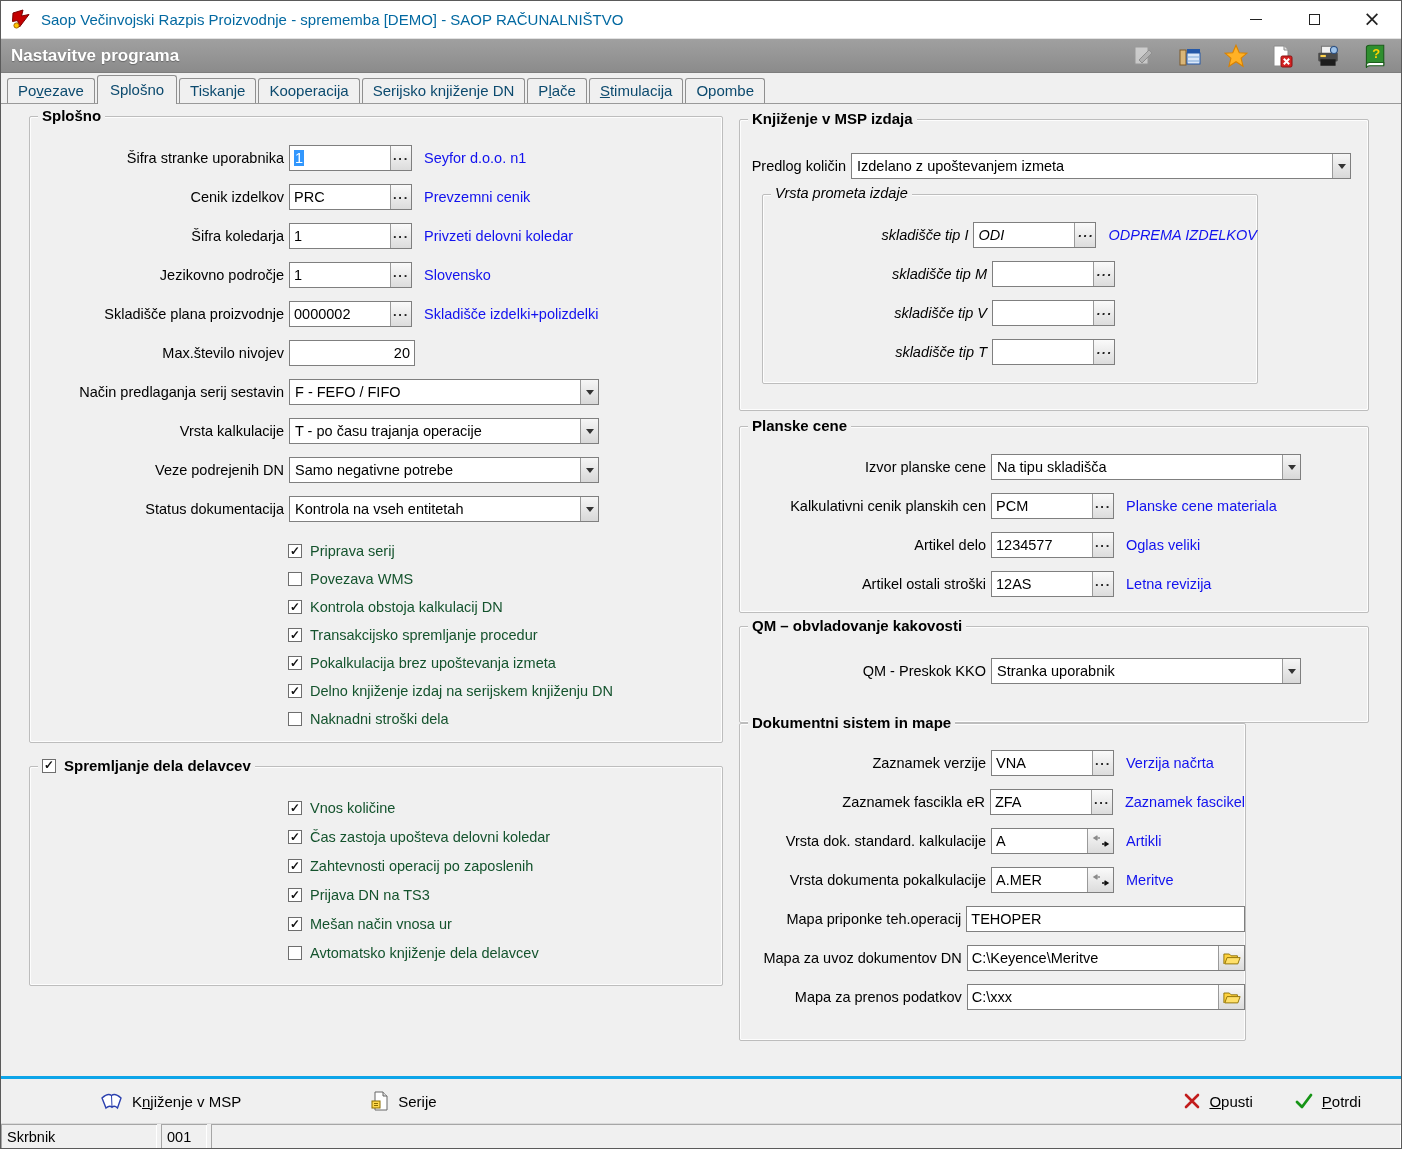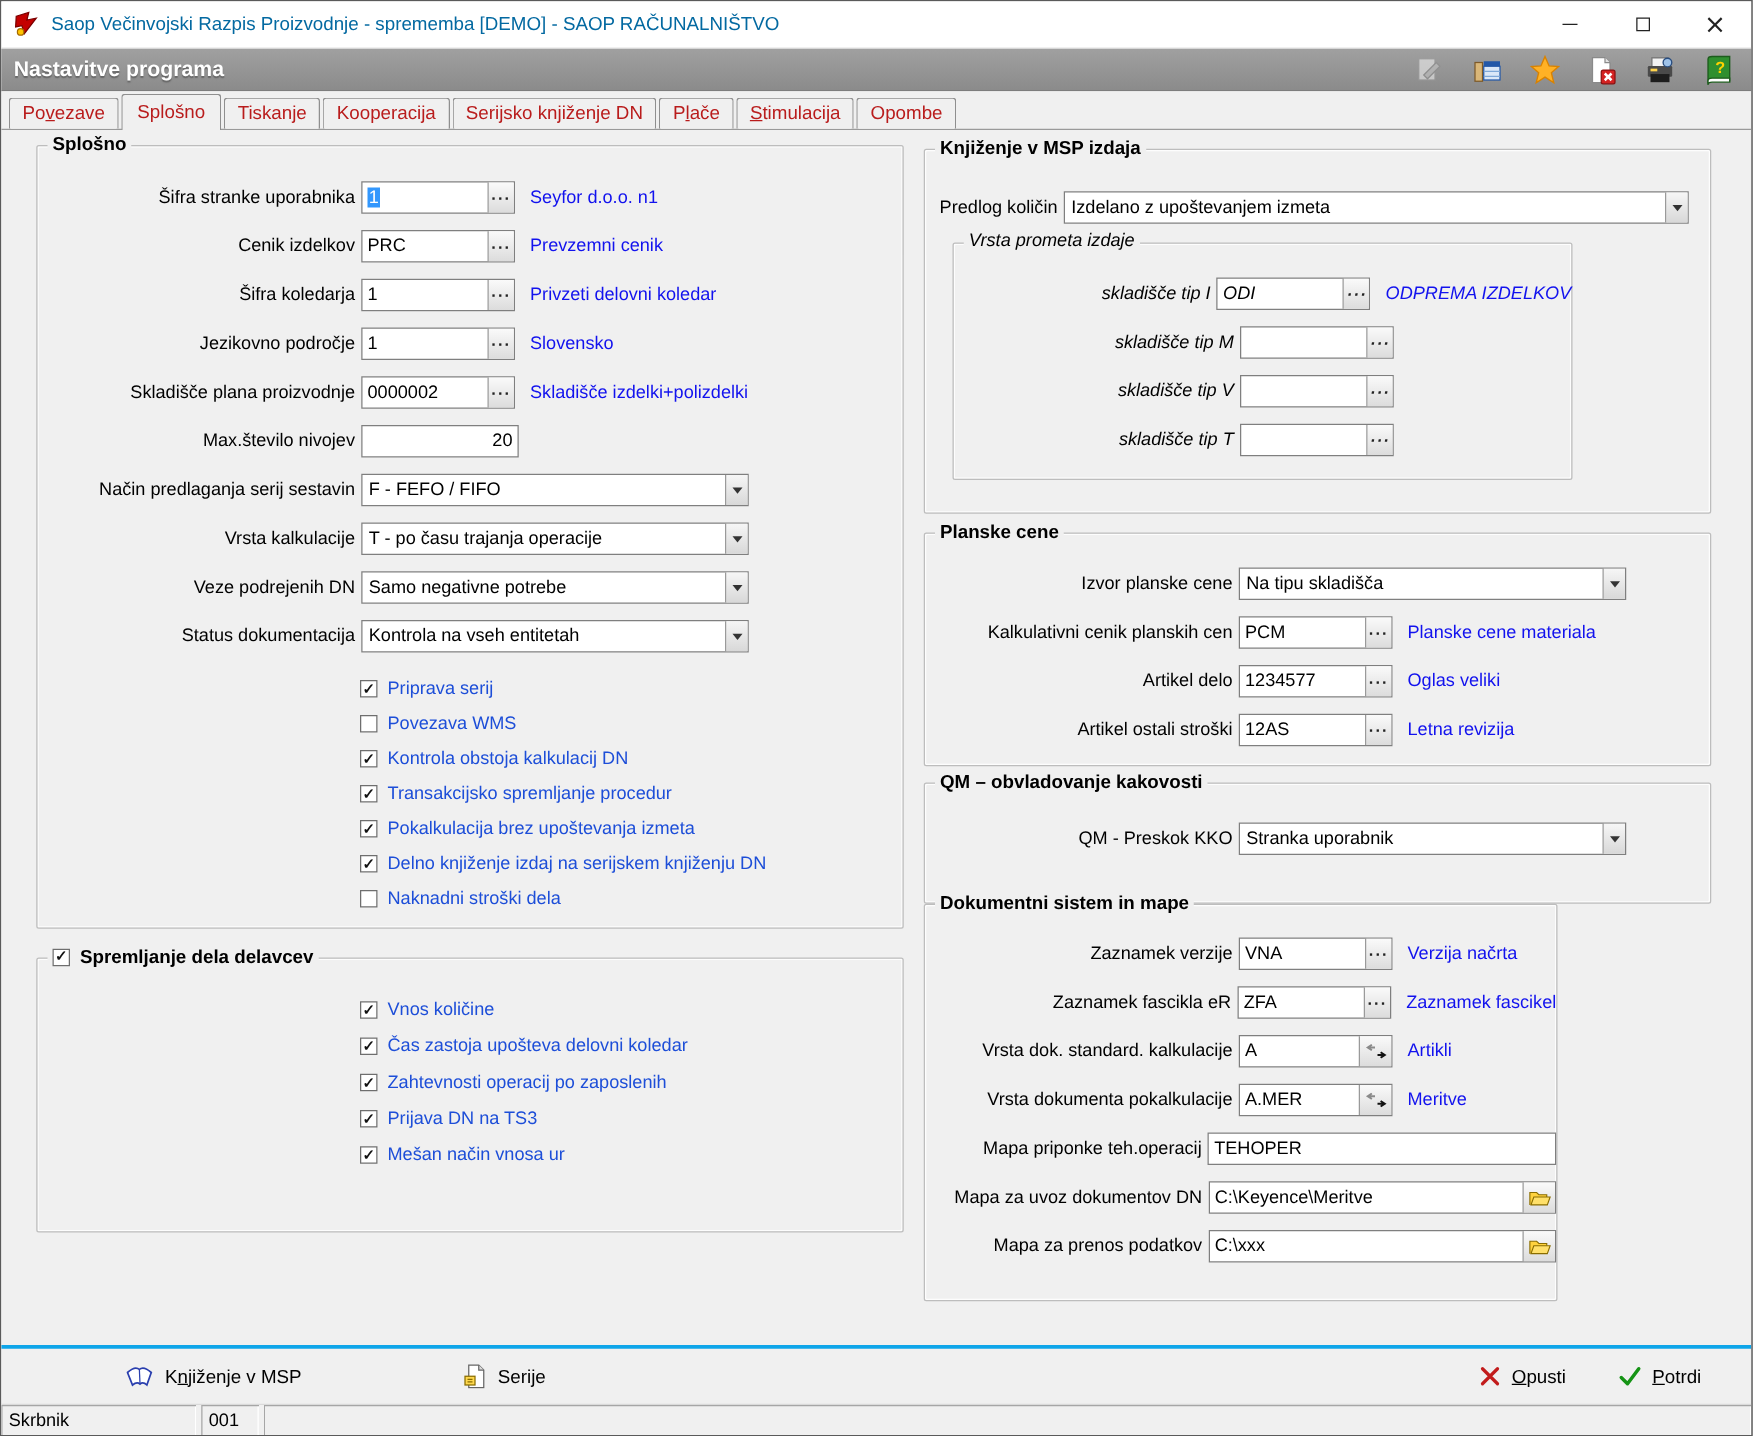--- a/index.html
+++ b/index.html
@@ -31,21 +31,21 @@
   .hb-spacer { flex:1; }
   .toolbar { display:flex; align-items:center; gap:20px; }
   .ticon { width:26px; height:26px; display:flex; align-items:center; justify-content:center; }
   .ticon.disabled { opacity:.5; }
   
   .tabbar {
     height:31px; background:#f0f0f0; display:flex; align-items:flex-end;
     padding-left:6px; border-bottom:1px solid #9a9a9a;
   }
   .tab {
-    position:relative; font-size:15px; color:#b91c1c; background:#f0f0f0;
+    position:relative; font-size:15px; color:#0c4a6e; background:#f0f0f0;
     border:1px solid #8f8f8f; border-bottom:none;
     border-radius:3px 3px 0 0; padding:3px 10px 4px 10px; margin-right:2px; top:0;
     white-space:nowrap;
   }
   .tab.active {
     padding:5px 12px 6px 12px; margin-bottom:-1px; z-index:2; background:#f0f0f0;
   }
   .u { text-decoration: underline; }
   
   .content { position:relative; height:972px; background:#f0f0f0; }
@@ -86,21 +86,21 @@
   .abtn { width:26px; background:linear-gradient(#fafafa,#dcdcdc); border-left:1px solid #9a9a9a; display:flex; align-items:center; justify-content:center; }
   .link { margin-left:12px; color:#1212ee; font-size:14.5px; white-space:nowrap; }
   
   .crow { display:flex; align-items:center; height:22px; margin-bottom:6px; margin-left:248px; }
   .cbox {
     width:14px; height:14px; background:#fff; border:1px solid #6e6e6e; margin-right:8px;
     display:flex; align-items:center; justify-content:center; font-size:12px; font-weight:bold; color:#111;
     flex:0 0 auto;
   }
   .cbox.checked::after { content:"\2713"; margin-top:-1px; }
-  .clabel { font-size:14.5px; color:#1d4ed8; white-space:nowrap; }
+  .clabel { font-size:14.5px; color:#14532d; white-space:nowrap; }
   .gtitle .cbox { margin-right:2px; }
   
   .footer {
     height:47px; background:#f0f0f0; border-top:3px solid #0ea5e9;
     display:flex; align-items:center;
   }
   .fbtn { display:flex; align-items:center; gap:9px; font-size:15px; color:#000; white-space:nowrap; }
   .fbtn-knjizenje { margin-left:100px; }
   .fbtn-serije { margin-left:130px; }
   .f-spacer { flex:1; }
@@ -358,20 +358,24 @@
             <div class="cbox checked"></div>
             <span class="clabel">Zahtevnosti operacij po zaposlenih</span>
           </div>
         <div class="crow" style="margin-bottom:7px;">
             <div class="cbox checked"></div>
             <span class="clabel">Prijava DN na TS3</span>
           </div>
         <div class="crow" style="margin-bottom:7px;">
             <div class="cbox checked"></div>
             <span class="clabel">Mešan način vnosa ur</span>
+          </div>
+        <div class="crow" style="margin-bottom:7px;">
+            <div class="cbox"></div>
+            <span class="clabel">Avtomatsko knjiženje dela delavcev</span>
           </div>
       </div>
     </div>
 
     <div class="group rg" style="left:738px; top:15px; width:630px; height:292px;">
       <div class="gtitle">Knjiženje v MSP izdaja</div>
       <div class="rows" style="padding-top:32px;">
         <div class="frow" style="margin-bottom:14px;">
           <div class="flabel w96">Predlog količin</div>
             <div class="fgap"></div>

